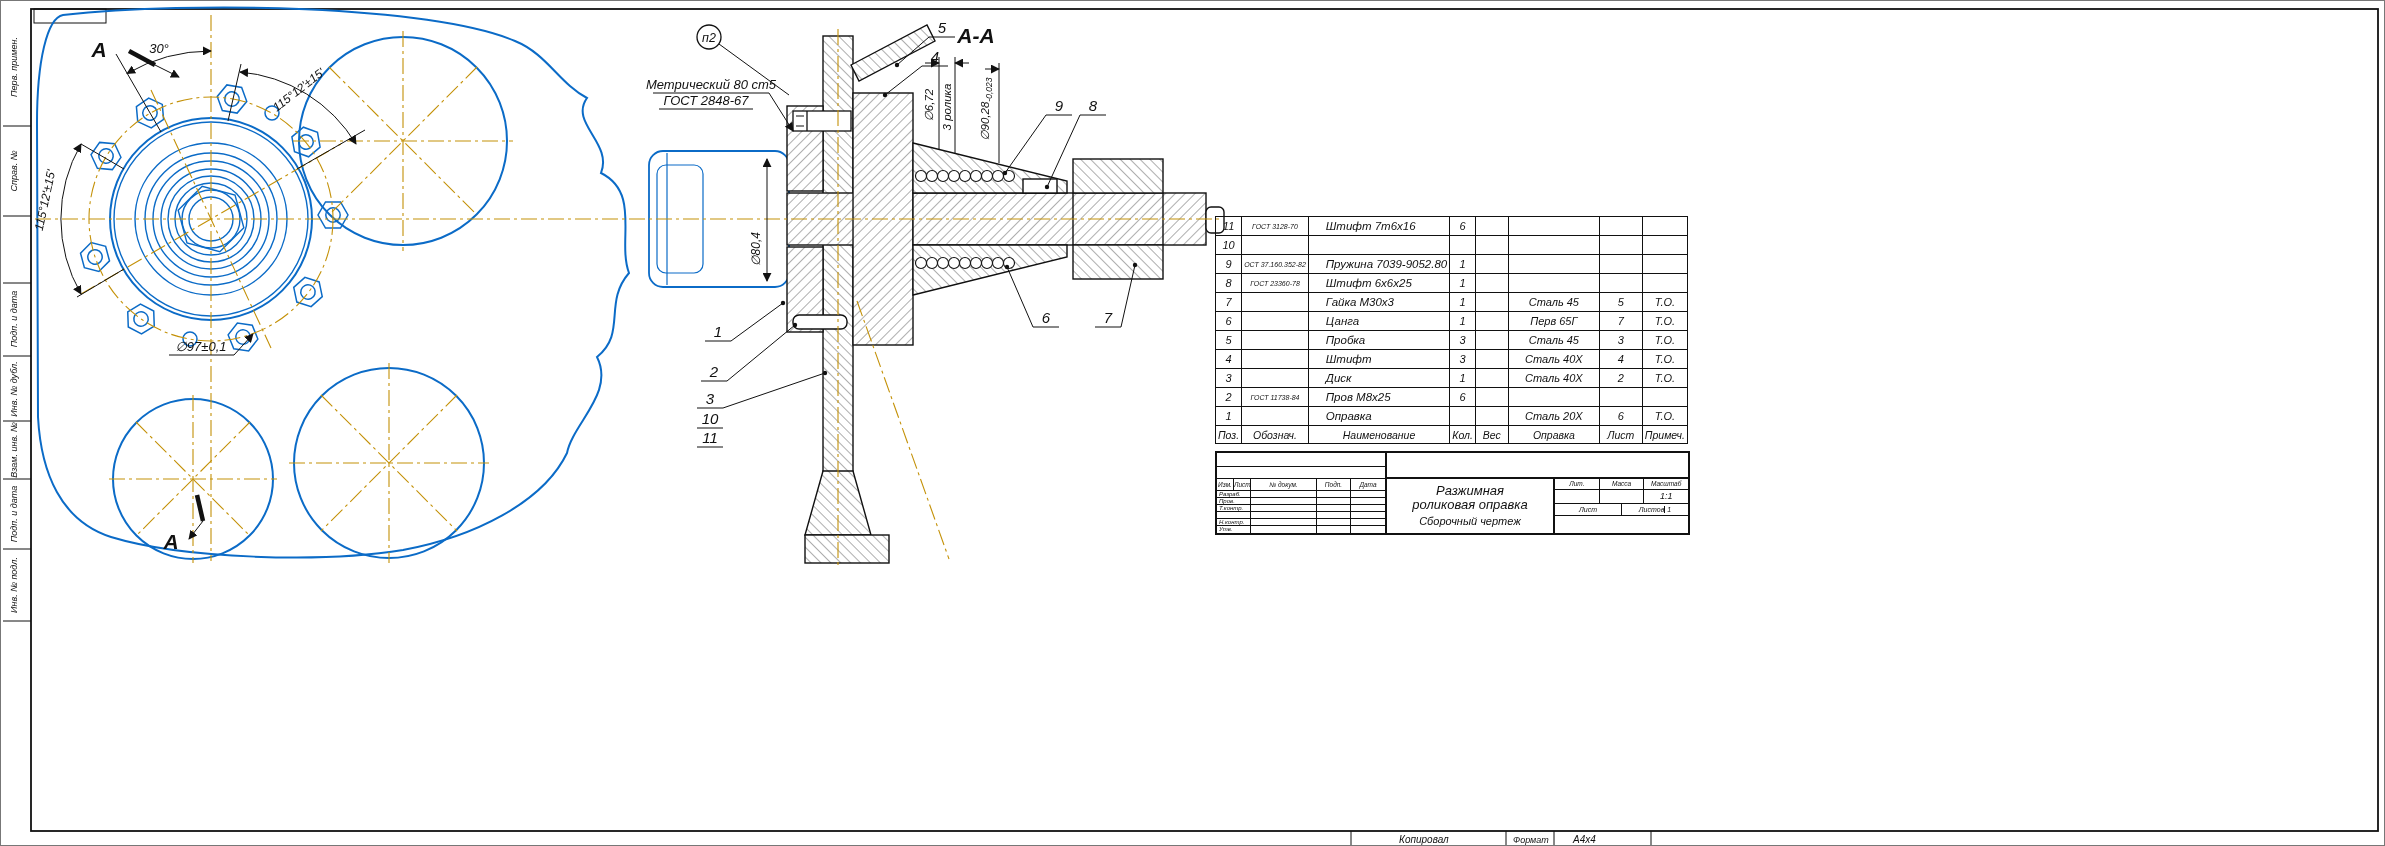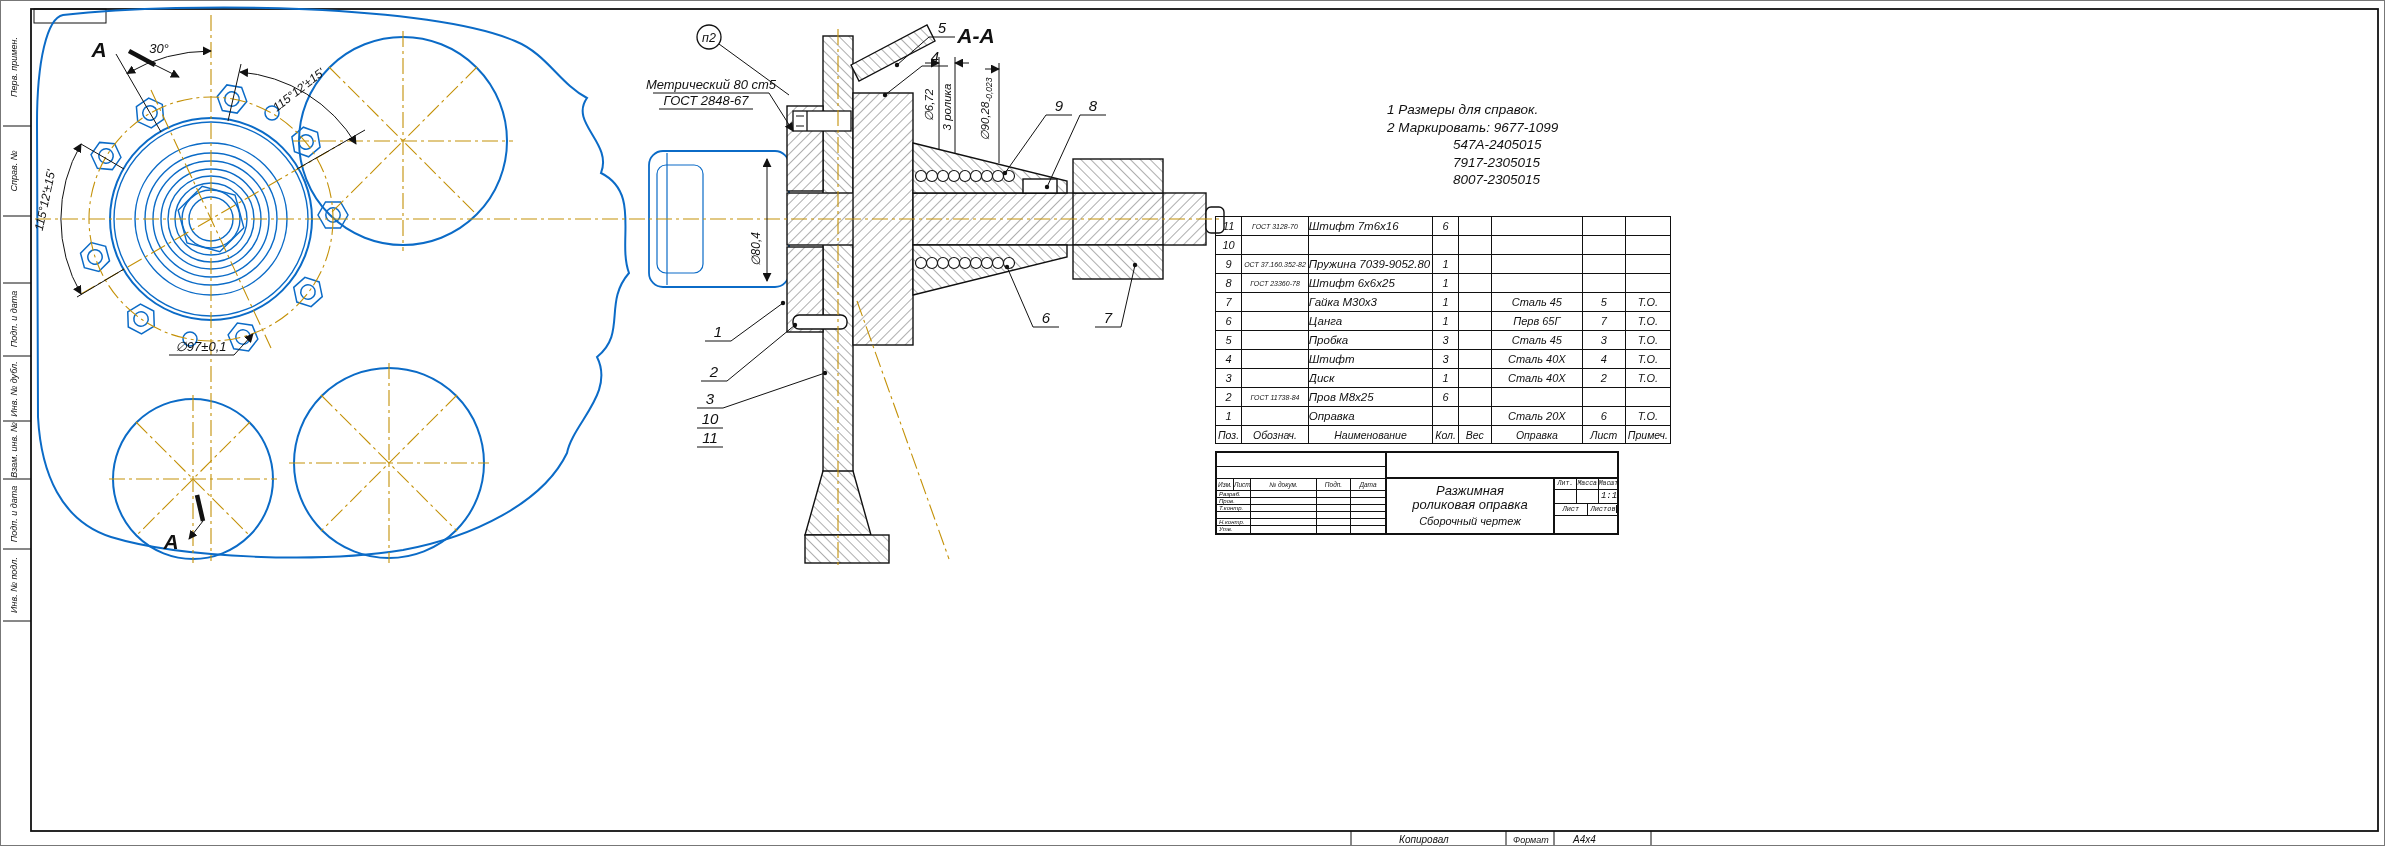--- a/index.html
+++ b/index.html
@@ -12,26 +12,26 @@
   
   .notes{position:absolute;left:1386px;top:100px;font-style:italic;font-size:13.5px;color:#111;
          line-height:17.5px;white-space:nowrap;}
   .notes .ind{margin-left:66px;}
 
   
   table.pt{position:absolute;left:1214px;top:215px;border-collapse:collapse;table-layout:fixed;
            font-style:italic;color:#111;}
   table.pt td{border:1.4px solid #111;height:19px;font-size:11px;padding:0 2px;white-space:nowrap;
               overflow:hidden;text-align:center;box-sizing:border-box;}
-  table.pt td.nm{text-align:left;padding-left:0;font-size:11.5px;}
+  table.pt td.nm{text-align:left;padding-left:17px;font-size:11.5px;}
   table.pt td.ds{font-size:7px;}
   table.pt tr.hdr td{font-size:10.5px;height:18px;}
 
   
-  .tb{position:absolute;left:1214px;top:450px;width:404px;height:84px;border:2px solid #111;
+  .tb{position:absolute;left:1214px;top:450px;width:475px;height:84px;border:2px solid #111;
       box-sizing:border-box;display:flex;font-style:italic;color:#111;background:#fff;}
   .tb *{box-sizing:border-box;}
   .tb-left{width:170px;border-right:2px solid #111;display:flex;flex-direction:column;}
   .tb-ch{height:26px;border-bottom:1px solid #111;position:relative;}
   .tb-ch::after{content:"";position:absolute;left:0;right:0;top:13px;border-top:1px solid #111;}
   .tb-hrow{height:12px;display:flex;border-bottom:1px solid #111;font-size:6.5px;line-height:11px;
            text-align:center;}
   .tb-hrow span{border-right:1px solid #111;overflow:hidden;white-space:nowrap;}
   .tb-hrow span:last-child{border-right:none;}
   .c17{width:17px;} .c66{width:66px;} .c34{width:34px;} .c34l{width:34px;}
@@ -39,21 +39,21 @@
   .tb-rr:last-child{border-bottom:none;}
   .tb-rr span{border-right:1px solid #111;overflow:hidden;white-space:nowrap;padding-left:2px;}
   .tb-rr span:last-child{border-right:none;}
   .r34{width:34px;} .r66{width:66px;}
   .tb-rwrap{flex:1;display:flex;flex-direction:column;}
   .tb-desig{height:26px;border-bottom:2px solid #111;}
   .tb-lower{flex:1;display:flex;}
   .tb-title{width:168px;border-right:2px solid #111;text-align:center;padding-top:5px;overflow:hidden;}
   .tb-title .t1{font-size:13px;line-height:14px;}
   .tb-title .t2{font-size:11px;margin-top:3px;}
-  .tb-rcol{flex:1;display:flex;flex-direction:column;text-align:center;font-family:Liberation Mono, monospace;}
+  .tb-rcol{flex:1;display:flex;flex-direction:column;text-align:center;}
   .lit-labels{height:11px;display:flex;border-bottom:1px solid #111;font-size:6.5px;line-height:10px;}
   .lit-labels span,.lit-vals span{flex:1;border-right:1px solid #111;overflow:hidden;}
   .lit-labels span:last-child,.lit-vals span:last-child{border-right:none;}
   .lit-vals{height:14px;display:flex;border-bottom:1px solid #111;font-size:9px;line-height:13px;}
   .sheet-row{height:12px;display:flex;border-bottom:1px solid #111;font-size:7px;line-height:11px;}
   .sheet-row span{flex:1;border-right:1px solid #111;overflow:hidden;}
   .sheet-row span:last-child{border-right:none;}
   .org{flex:1;}
 </style>
 </head>
@@ -335,27 +335,20 @@
     <text x="717" y="336" font-size="15">1</text>
     <text x="713" y="376" font-size="15">2</text>
     <text x="709" y="403" font-size="15">3</text>
     <text x="709" y="423" font-size="15">10</text>
     <text x="709" y="442" font-size="15">11</text>
     <text x="1045" y="322" font-size="15">6</text>
     <text x="1107" y="322" font-size="15">7</text>
   </g>
 </svg>
 
-<div class="notes">
-  <div>1 Размеры для справок.</div>
-  <div>2 Маркировать: 9677-1099</div>
-  <div class="ind">547А-2405015</div>
-  <div class="ind">7917-2305015</div>
-  <div class="ind">8007-2305015</div>
-</div>
 
 <table class="pt">
   <colgroup>
     <col style="width:26px">
         <col style="width:47px">
         <col style="width:122px">
         <col style="width:25px">
     <col style="width:33px">
         <col style="width:91px">
         <col style="width:43px">

